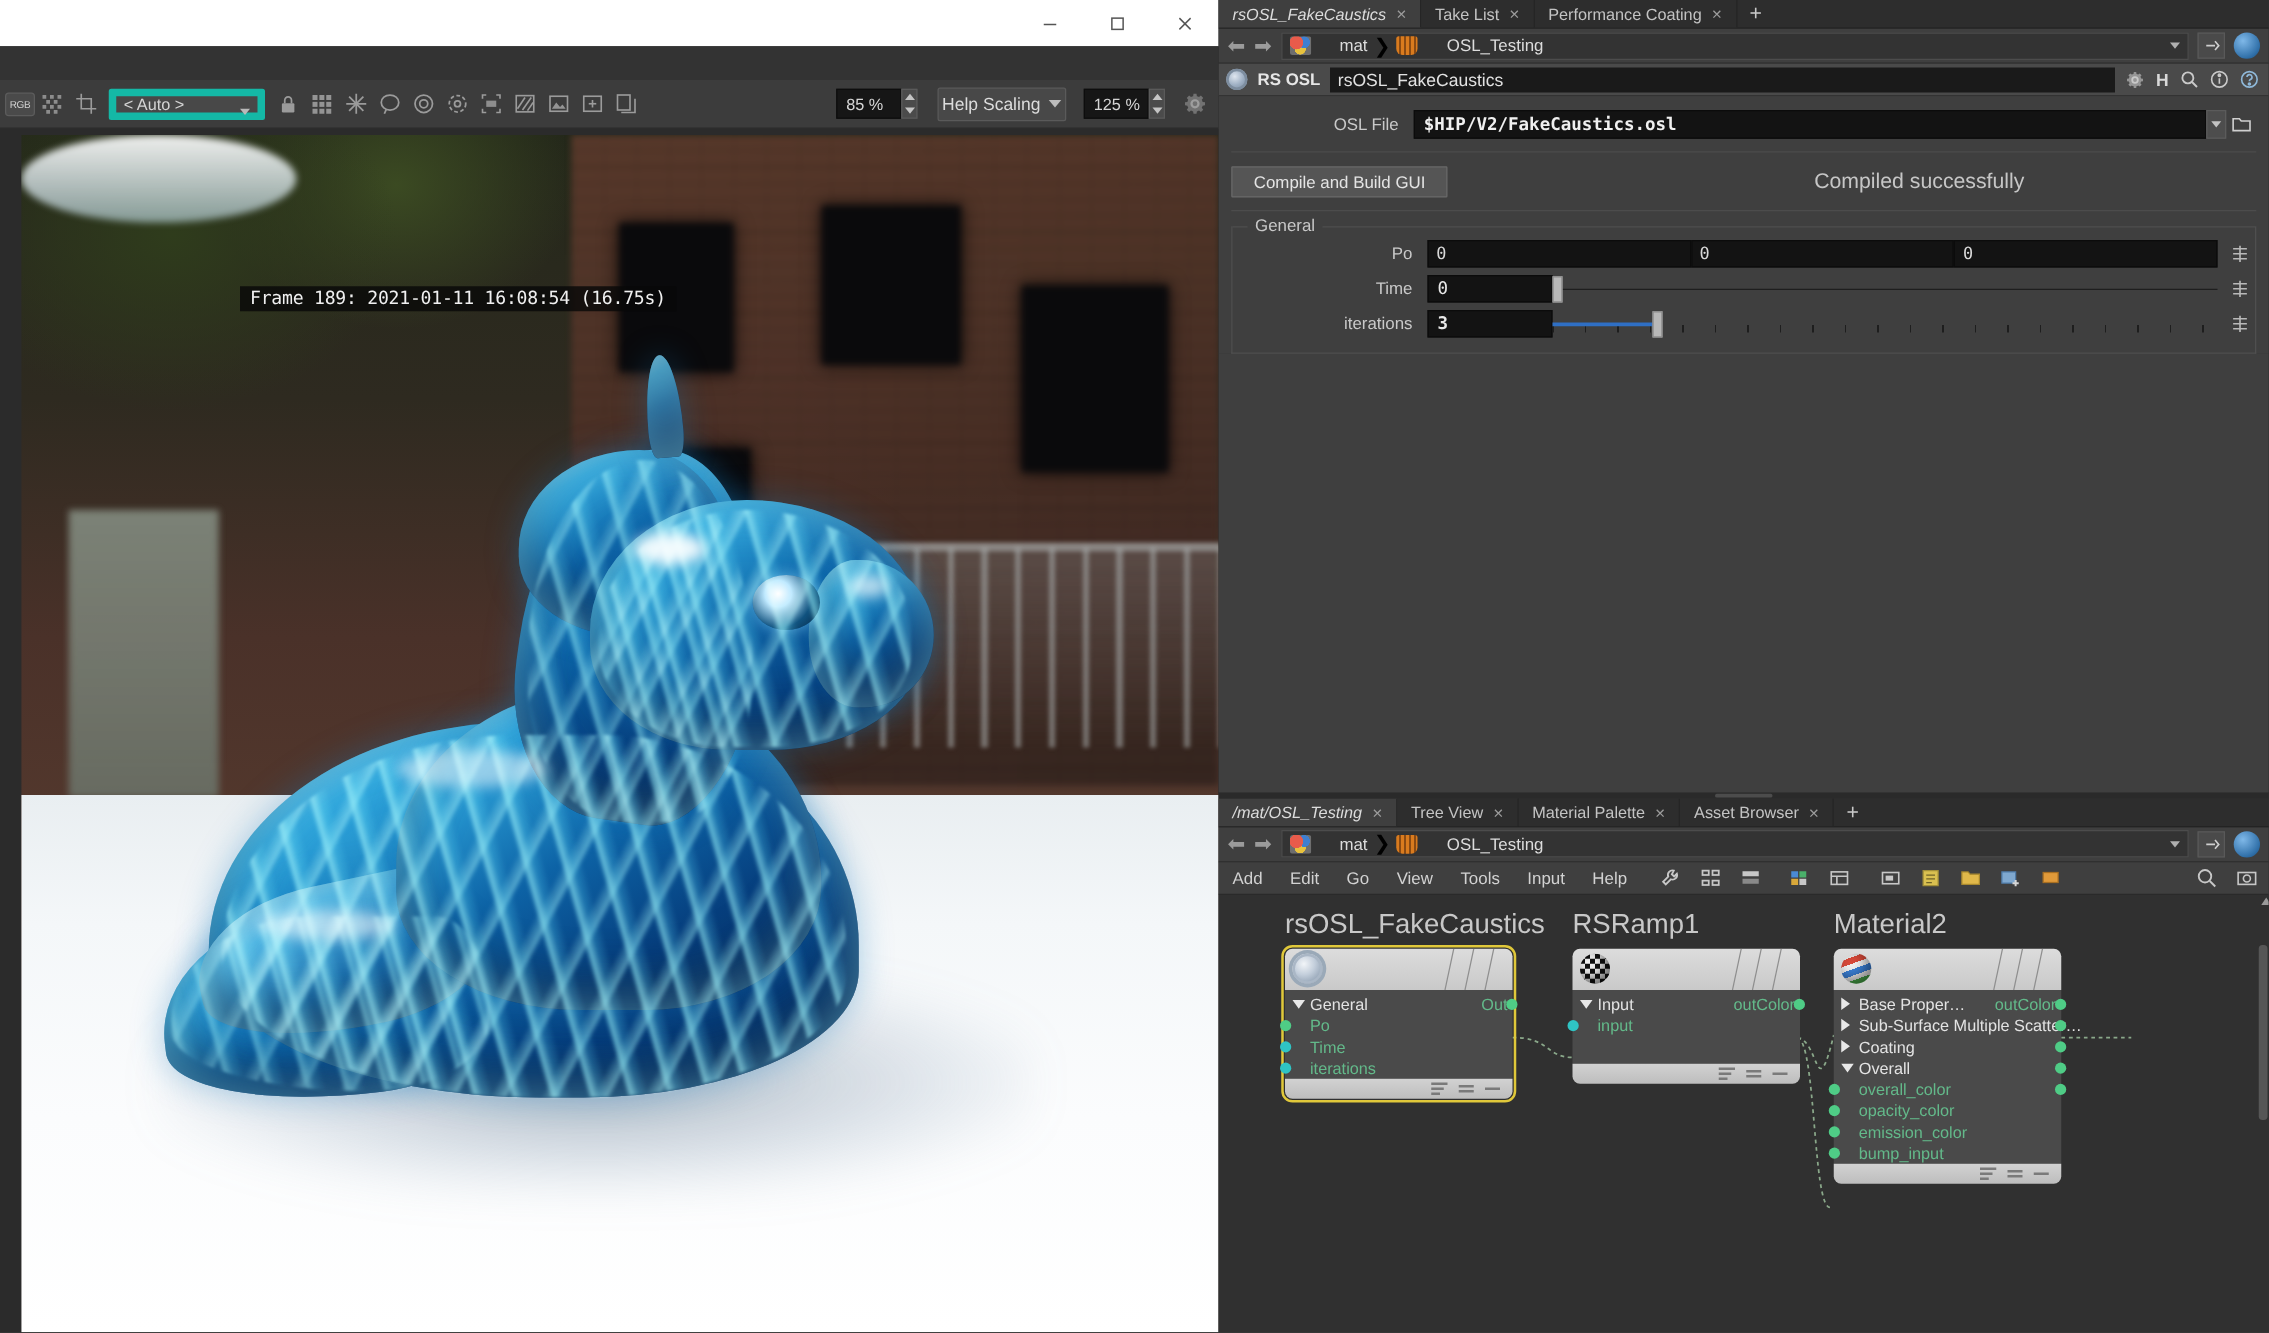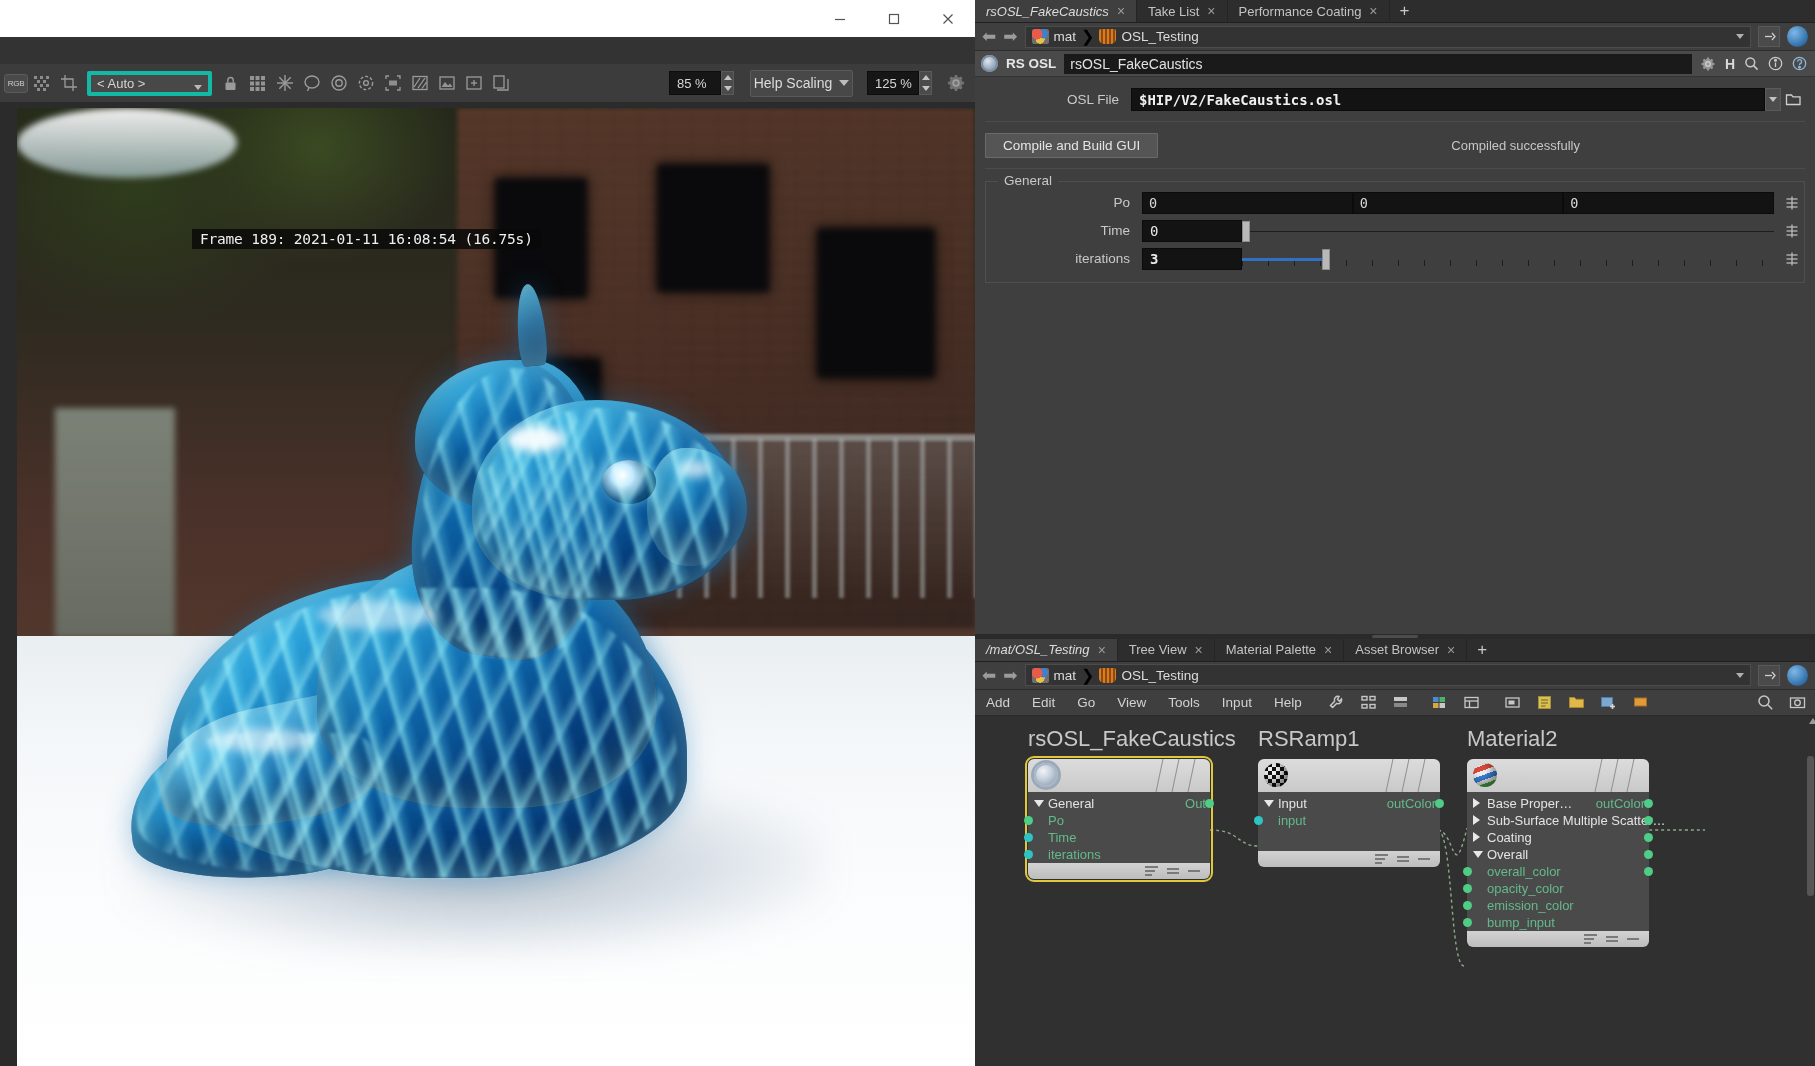--- a/index.html
+++ b/index.html
@@ -39,21 +39,21 @@
     width: 24px; height: 19px; border-radius: 3px; background: #4a4a4a;
     border: 1px solid #5c5c5c; display:flex; align-items:center; justify-content:center;
     font-size: 8px; color: #cfcfcf; letter-spacing: -0.3px; margin-left: 4px;
   }
   .tb-icon {
     width: 27px; height: 27px; display: flex; align-items: center; justify-content: center;
     color: #b4b4b4; opacity: .82;
   }
   .tb-icon svg { display:block; }
   .auto-combo {
-    height: 25px; width: 125px; background: #484848; border: 4px solid #14b8a6;
+    height: 25px; width: 125px; background: #484848; border: 6px solid #14b8a6;
     border-radius: 2px; display: flex; align-items: center; padding: 0 6px;
     color: #d4d4d4; font-size: 13px; margin-left: 5px; position: relative;
   }
   .auto-combo .carat { position: absolute; right: 6px; top: 10px;
     border-left: 4px solid transparent; border-right: 4px solid transparent;
     border-top: 5px solid #b9b9b9; }
   .pct-field {
     height: 24px; width: 52px; background: #161616; border: 1px solid #0d0d0d;
     color: #d6d6d6; font-size: 13px; display:flex; align-items:center;
     padding-left: 7px;
@@ -220,21 +220,21 @@
 
   .pathbar {
     height: 28px; background: #3f3f3f; display: flex; align-items: center;
     gap: 7px; padding: 0 7px; border-bottom: 1px solid #2c2c2c; flex: none;
   }
   .nav-arrow { color: #9b9b9b; font-size: 17px; line-height:1; }
   .crumb-box {
     flex: 1; height: 22px; background: #333333; border: 1px solid #4c4c4c;
     display: flex; align-items: center; gap: 5px; padding: 0 6px; position: relative;
   }
-  .crumb { display:flex; align-items:center; gap: 5px; font-size: 13.5px; color: #dcdcdc; }
+  .crumb { display:flex; align-items:center; gap: 23px; font-size: 13.5px; color: #dcdcdc; }
   .icon-mat, .icon-osl { width: 17px; height: 15px; border-radius: 2px; display:block; }
   .icon-mat {
     background:
       radial-gradient(circle at 30% 34%, #e85b4b 0%, #e85b4b 34%, rgba(0,0,0,0) 36%),
       radial-gradient(circle at 66% 32%, #3f7fd0 0%, #3f7fd0 30%, rgba(0,0,0,0) 32%),
       radial-gradient(circle at 48% 68%, #e8c23d 0%, #e8c23d 32%, rgba(0,0,0,0) 34%),
       #6e6e6e;
   }
   .icon-osl {
     background: repeating-linear-gradient(90deg, #d97b1e 0px, #d97b1e 2px, #8a4a12 2px, #8a4a12 4px);
@@ -285,21 +285,21 @@
     display:flex; align-items:center; justify-content:center; }
   .field-carat i { border-left:4px solid transparent;border-right:4px solid transparent;border-top:5px solid #c3c3c3; }
   .file-btn { width: 24px; height: 23px; display:flex; align-items:center; justify-content:center; color:#cfcfcf; }
 
   .hr { height:1px; background:#4c4c4c; margin: 9px 10px; }
   .compile-row { display:flex; align-items:center; height: 28px; padding-left: 10px; }
   .compile-btn {
     height: 25px; padding: 0 17px; background:#555555; border:1px solid #6a6a6a;
     color:#e4e4e4; font-size: 13.5px; display:flex; align-items:center; border-radius:1px;
   }
-  .compile-status { margin-left: 293px; color:#c6c6c6; font-size: 13px; text-align: center; }
+  .compile-status { margin-left: 293px; color:#c6c6c6; font-size: 17px; text-align: center; }
 
   .groupbox { margin: 12px 10px 0 10px; border:1px solid #4f4f4f; border-top:none; padding: 0 0 8px 0; position:relative; }
   .group-title-row { display:flex; align-items:center; height: 1px; }
   .gt-left { width: 12px; height:1px; background:#4f4f4f; }
   .gt-text { font-size: 13.5px; color:#c8c8c8; padding: 0 6px; transform: translateY(-1px); }
   .gt-right { flex:1; height:1px; background:#4f4f4f; }
   .num3 { display:flex; flex:1; gap: 0; }
   .numcell {
     flex:1; height: 22px; background:#131313; border:1px solid #0b0b0b; color:#d9d9d9;
     font-family:"DejaVu Sans Mono", monospace; font-size:13.5px;

